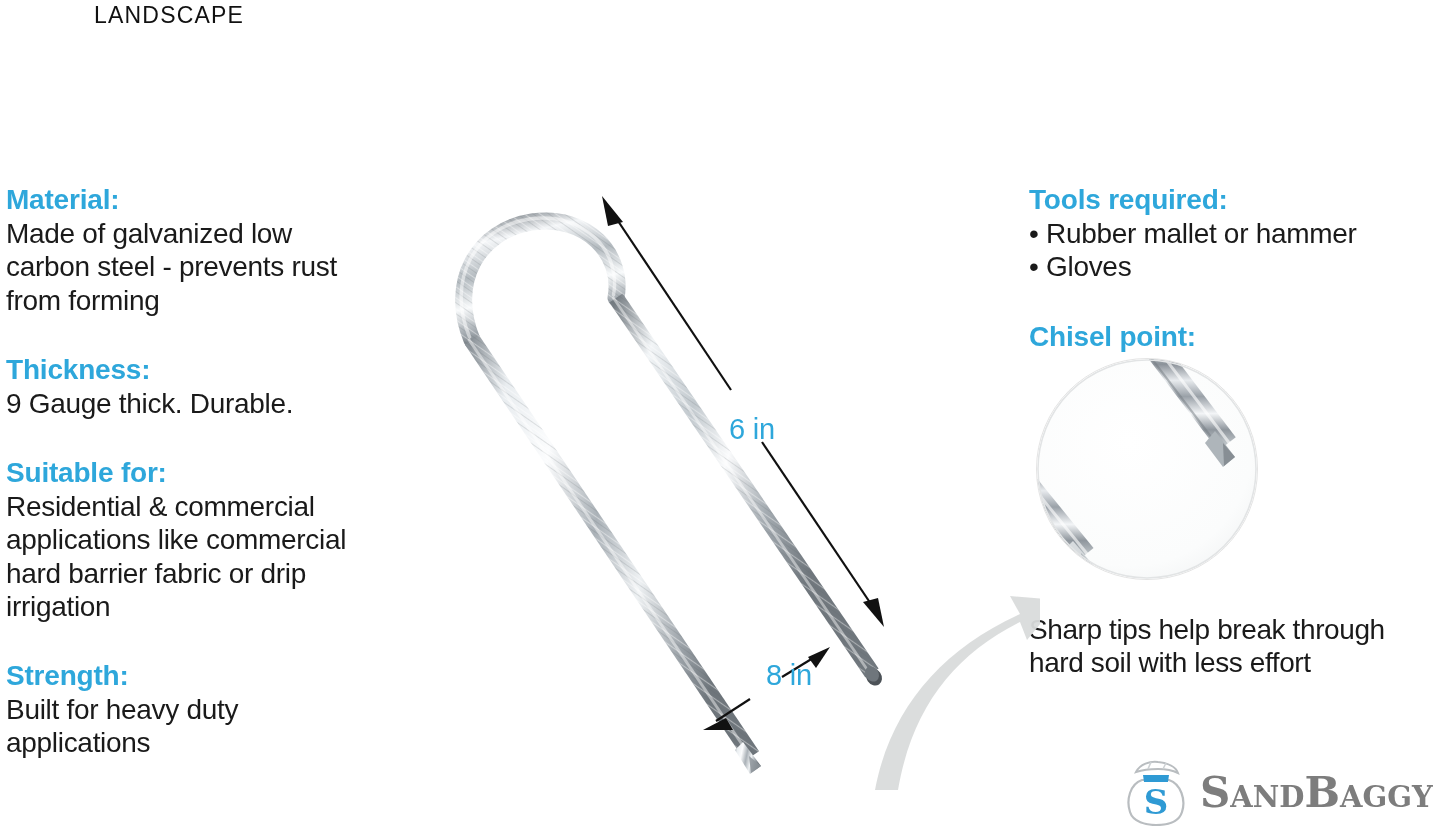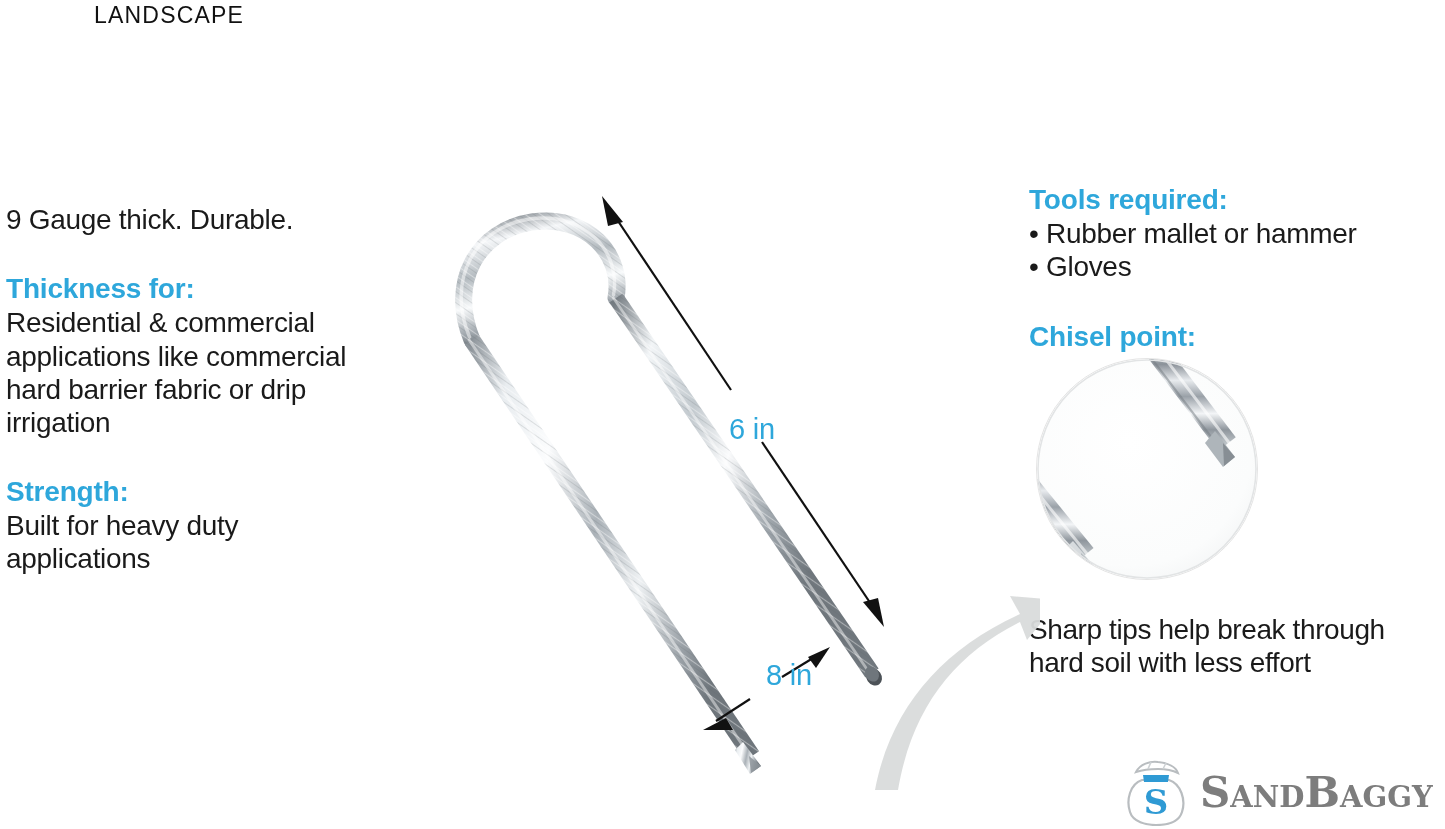--- a/index.html
+++ b/index.html
@@ -154,33 +154,42 @@
 <body>
 
 <div class="page">
 
   <div class="logo-block">
     <div class="logo-landscape">LANDSCAPE</div>
   </div>
 
   <div class="col-left">
 
+    <div class="sec">
+      <div class="sec-head">Material:</div>
+      <div class="sec-body">
+        <div>Made of galvanized low</div>
+        <div>carbon steel - prevents rust</div>
+        <div>from forming</div>
+      </div>
+    </div>
 
     <div class="gap-med"></div>
 
     <div class="sec">
+      <div class="sec-head">Thickness:</div>
       <div class="sec-body">
         <div>9 Gauge thick. Durable.</div>
       </div>
     </div>
 
     <div class="gap-med"></div>
 
     <div class="sec">
-      <div class="sec-head">Thickness for:</div>
+      <div class="sec-head">Suitable for:</div>
       <div class="sec-body">
         <div>Residential &amp; commercial</div>
         <div>applications like commercial</div>
         <div>hard barrier fabric or drip</div>
         <div>irrigation</div>
       </div>
     </div>
 
     <div class="gap-med"></div>
 

